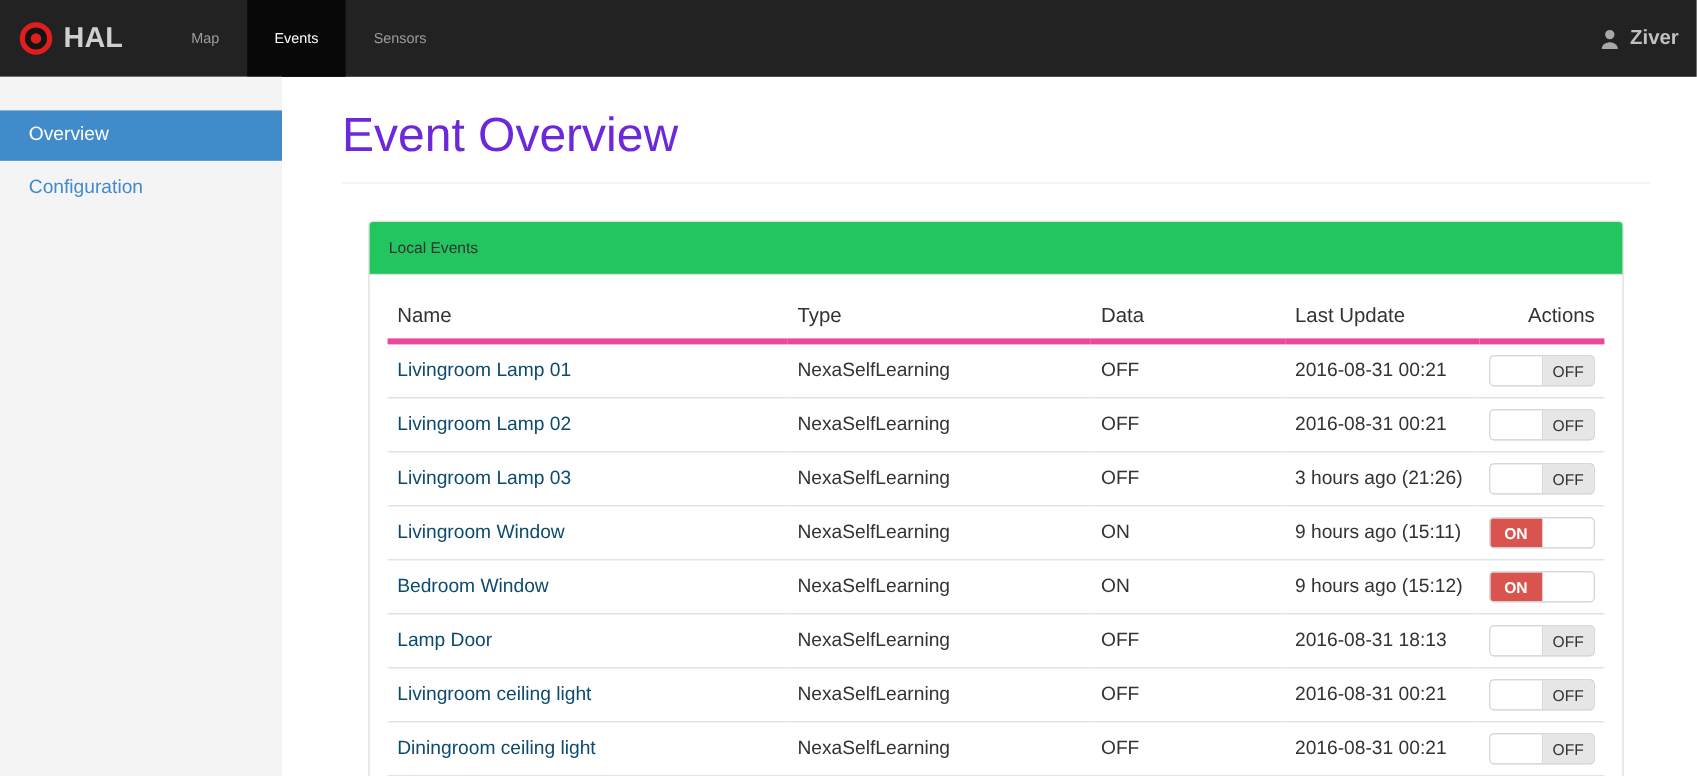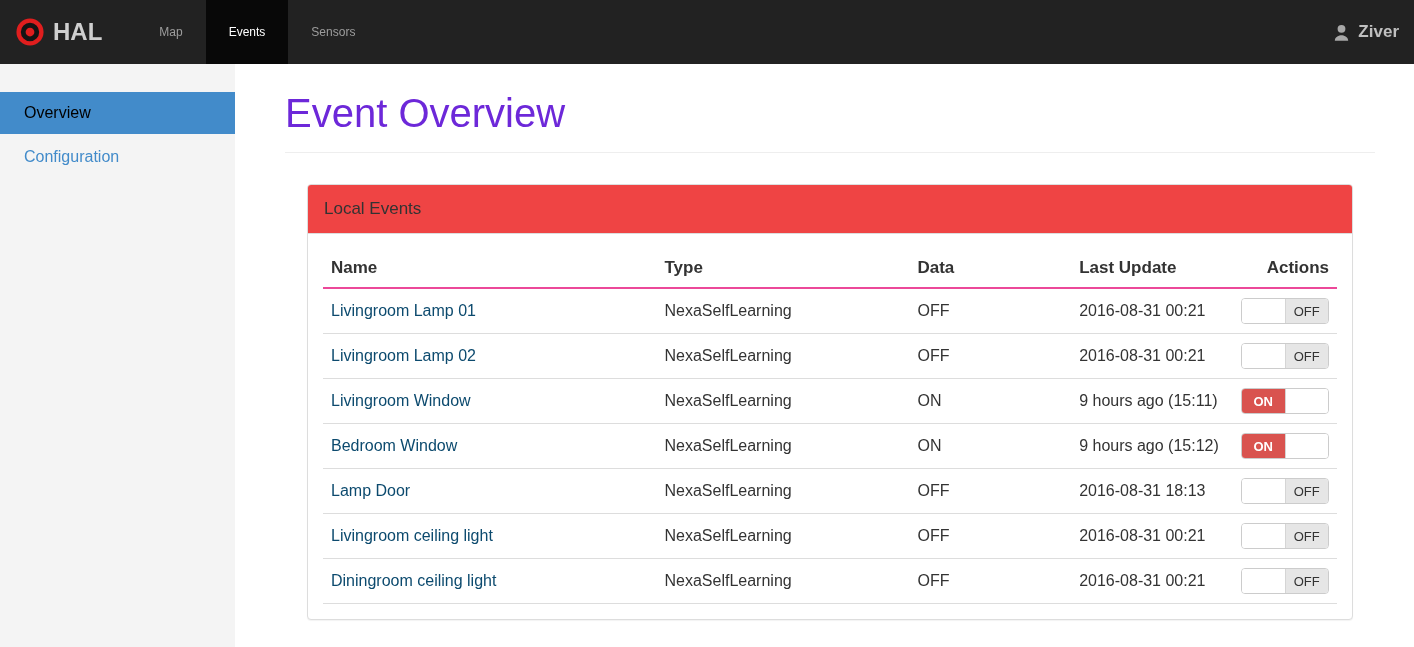--- a/index.html
+++ b/index.html
@@ -14,39 +14,39 @@
   .nav-item { display:flex; align-items:center; padding:0 23px; font-size:12px;
               color:#9d9d9d; cursor:pointer; }
   .nav-item.active { background:#080808; color:#fff; }
   .navbar-user { margin-left:auto; display:flex; align-items:center; gap:7px;
                  padding:12px 15px; color:#c0c0c0; font-weight:bold; font-size:17px; cursor:pointer; }
 
   
   .layout { display:flex; height:583px; }
   .sidebar { width:235px; background:#f4f4f4; padding-top:28px; flex:none; }
   .side-item { padding:12px 24px; font-size:16px; color:#428bca; cursor:pointer; }
-  .side-item.active { background:#428bca; color:#000000; }
+  .side-item.active { background:#428bca; color:#ffffff; }
   .side-item + .side-item { margin-top:2px; }
 
   .content { flex:1; padding:0 39px 0 50px; overflow:hidden; }
   .page-title { font-size:40px; font-weight:500; color:#6d28d9;
                 margin:27px 0 0; padding-bottom:16px; border-bottom:1px solid #eee; }
 
   
   .panel { margin:31px 22px 0; border:1px solid #ddd; border-radius:4px;
            box-shadow:0 1px 1px rgba(0,0,0,.05); background:#fff; }
-  .panel-heading { background:#ef4444; border-bottom:1px solid #ddd;
-                   padding:14px 16px; font-size:17px; color:#333;
+  .panel-heading { background:#22c55e; border-bottom:1px solid #ddd;
+                   padding:14px 16px; font-size:13px; color:#333;
                    border-radius:3px 3px 0 0; }
   .panel-body { padding:15px; }
 
   
   table { width:100%; border-collapse:collapse; }
   th, td { padding:9px 8px; text-align:left; font-size:16px; vertical-align:middle; }
-  thead th { font-weight:bold; border-bottom:2px solid #ec4899; font-size:17px; }
+  thead th { font-weight:normal; border-bottom:5px solid #ec4899; font-size:17px; }
   tbody td { border-top:1px solid #ddd; }
   tbody tr:last-child td { border-bottom:1px solid #ddd; }
   .col-name { width:33%; } .col-type { width:25%; } .col-data { width:16%; }
   .col-update { width:16%; } .col-actions { width:10%; text-align:right; }
   td a { color:#0c4a6e; text-decoration:none; cursor:pointer; }
 
   
   .switch { display:inline-flex; width:88px; height:26px; border:1px solid #ccc;
             border-radius:4px; overflow:hidden; cursor:pointer; background:#fff;
             vertical-align:middle; }
@@ -125,20 +125,30 @@
                 <td class="col-name"><a href="#">Livingroom Lamp 02</a></td>
                 <td class="col-type">NexaSelfLearning</td>
                 <td class="col-data">OFF</td>
                 <td class="col-update">2016-08-31 00:21</td>
                 <td class="col-actions"><div class="switch off">
                     <span class="knob"></span>
                     <span class="lbl">OFF</span>
                   </div></td>
               </tr>
               <tr>
+                <td class="col-name"><a href="#">Livingroom Lamp 03</a></td>
+                <td class="col-type">NexaSelfLearning</td>
+                <td class="col-data">OFF</td>
+                <td class="col-update">3 hours ago (21:26)</td>
+                <td class="col-actions"><div class="switch off">
+                    <span class="knob"></span>
+                    <span class="lbl">OFF</span>
+                  </div></td>
+              </tr>
+              <tr>
                 <td class="col-name"><a href="#">Livingroom Window</a></td>
                 <td class="col-type">NexaSelfLearning</td>
                 <td class="col-data">ON</td>
                 <td class="col-update">9 hours ago (15:11)</td>
                 <td class="col-actions"><div class="switch on">
                     <span class="knob"></span>
                     <span class="lbl">ON</span>
                   </div></td>
               </tr>
               <tr>

